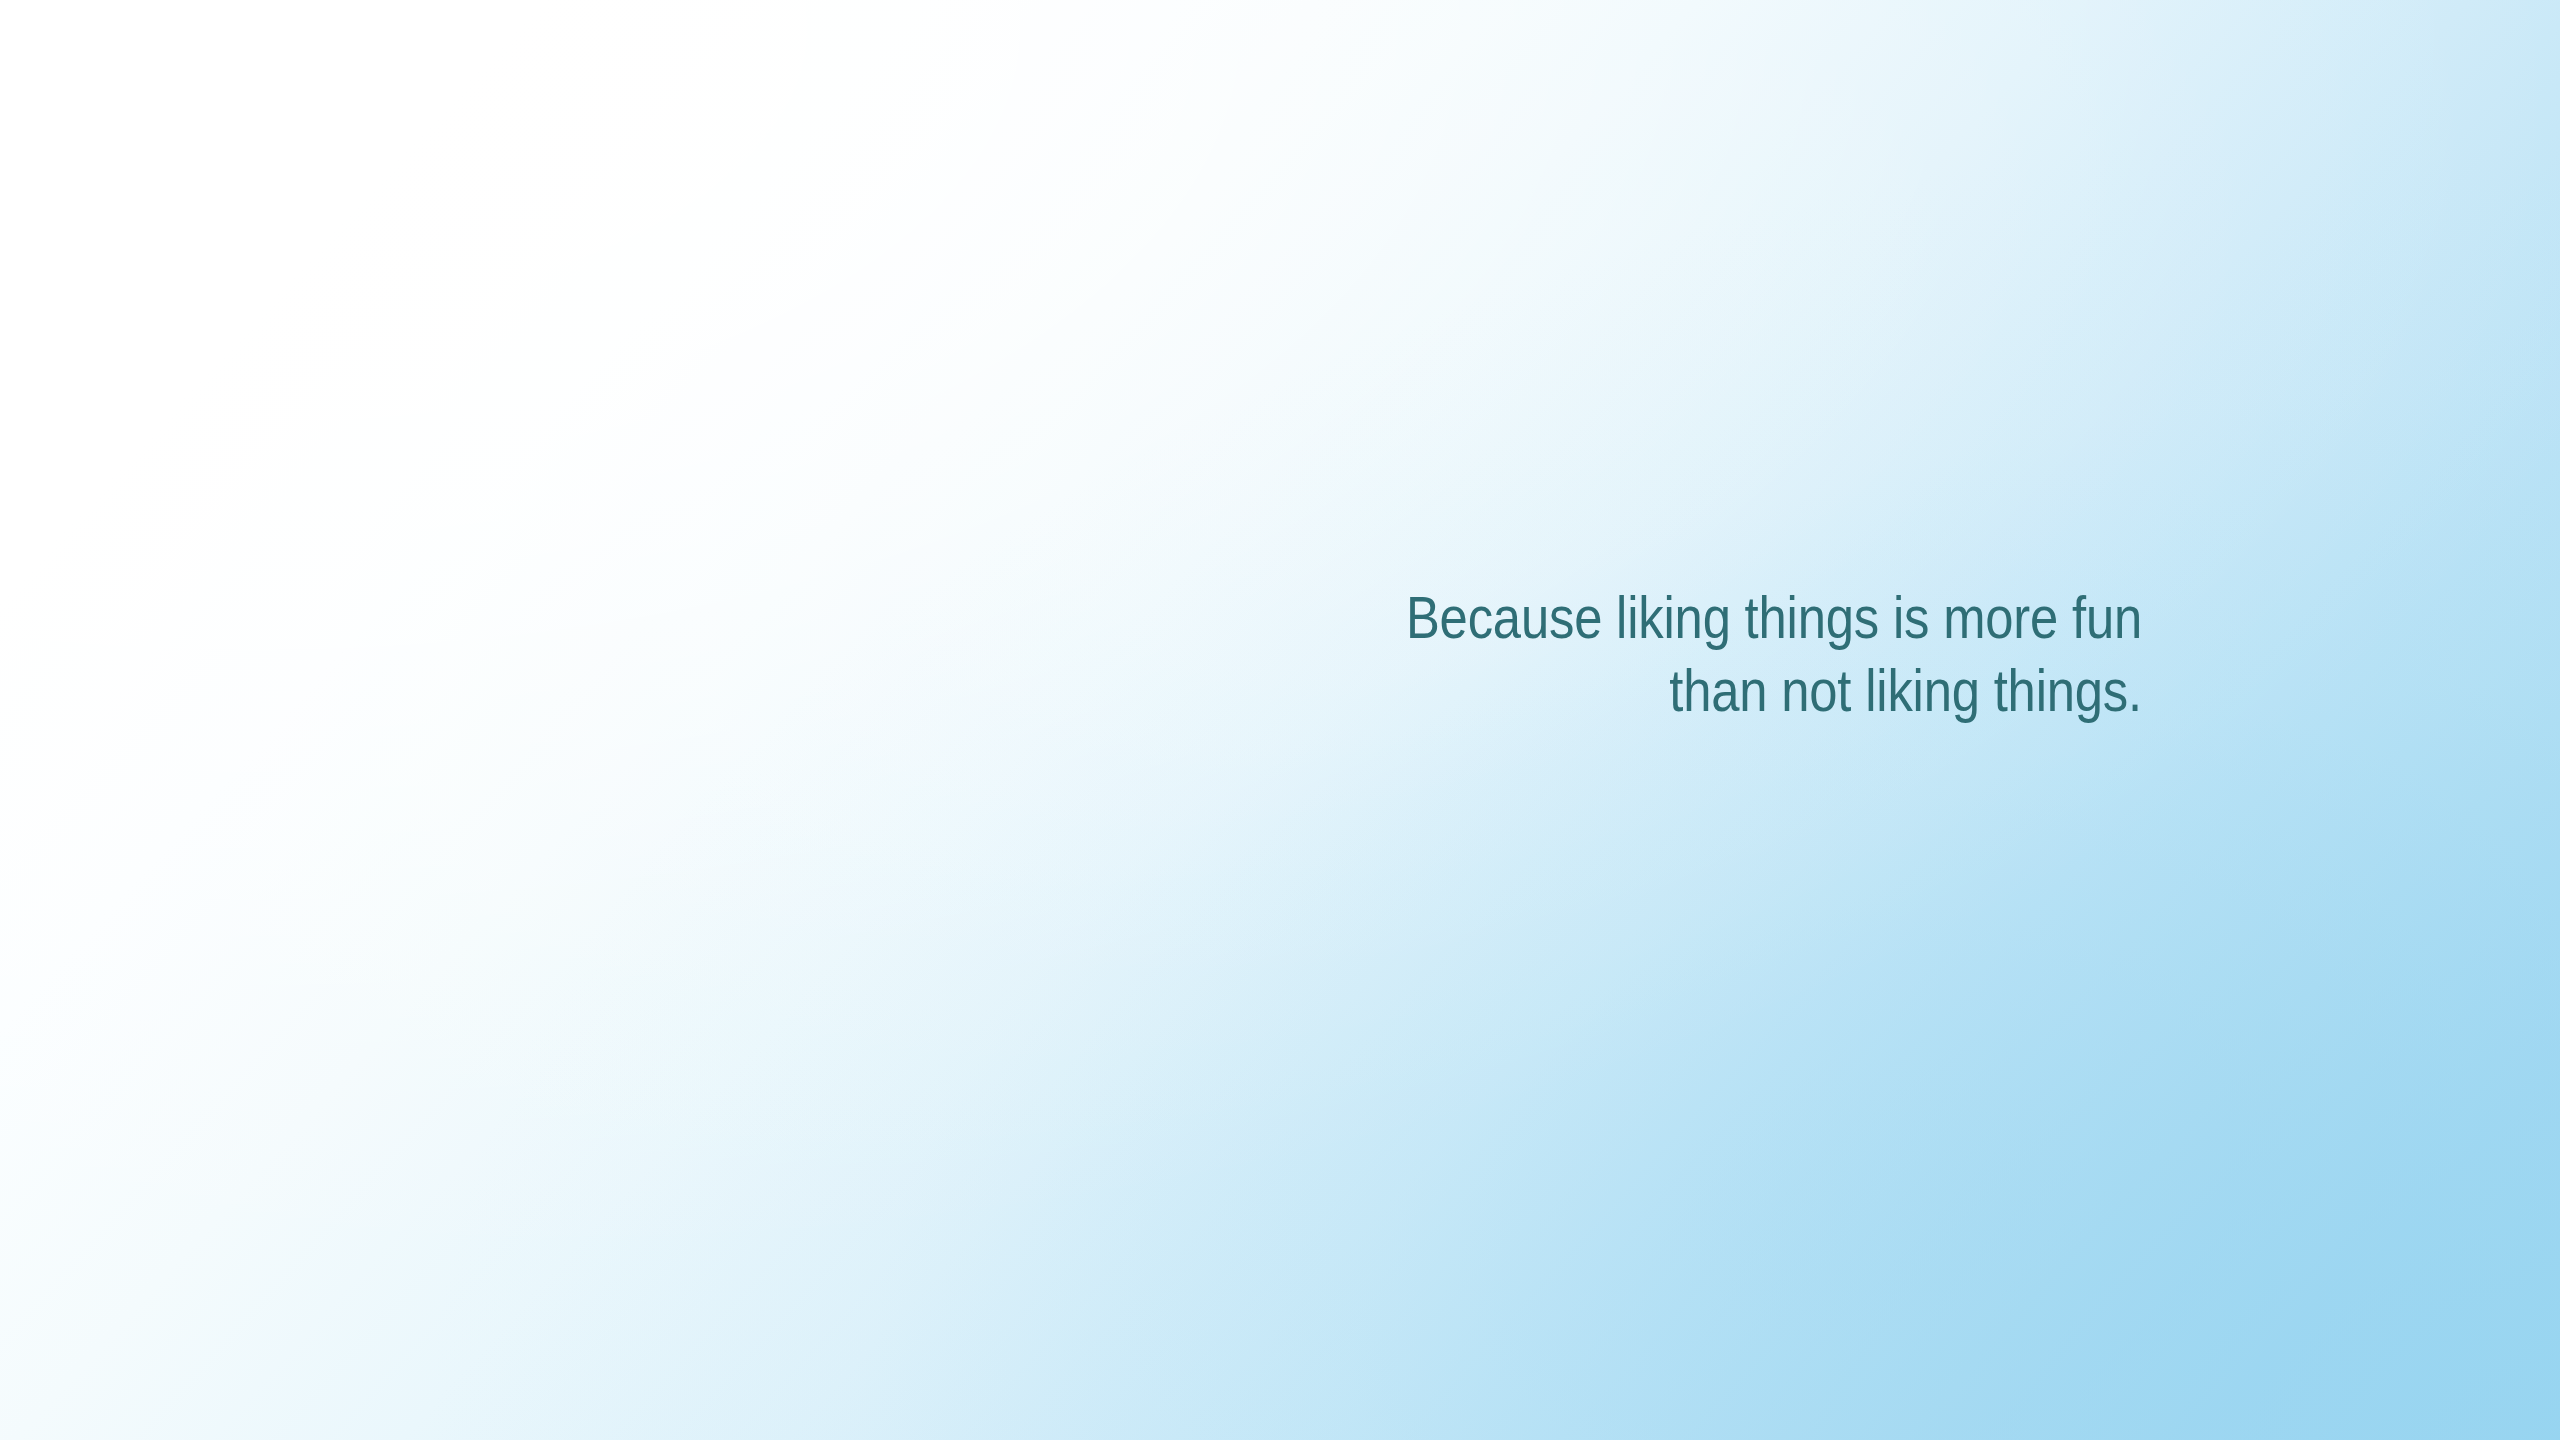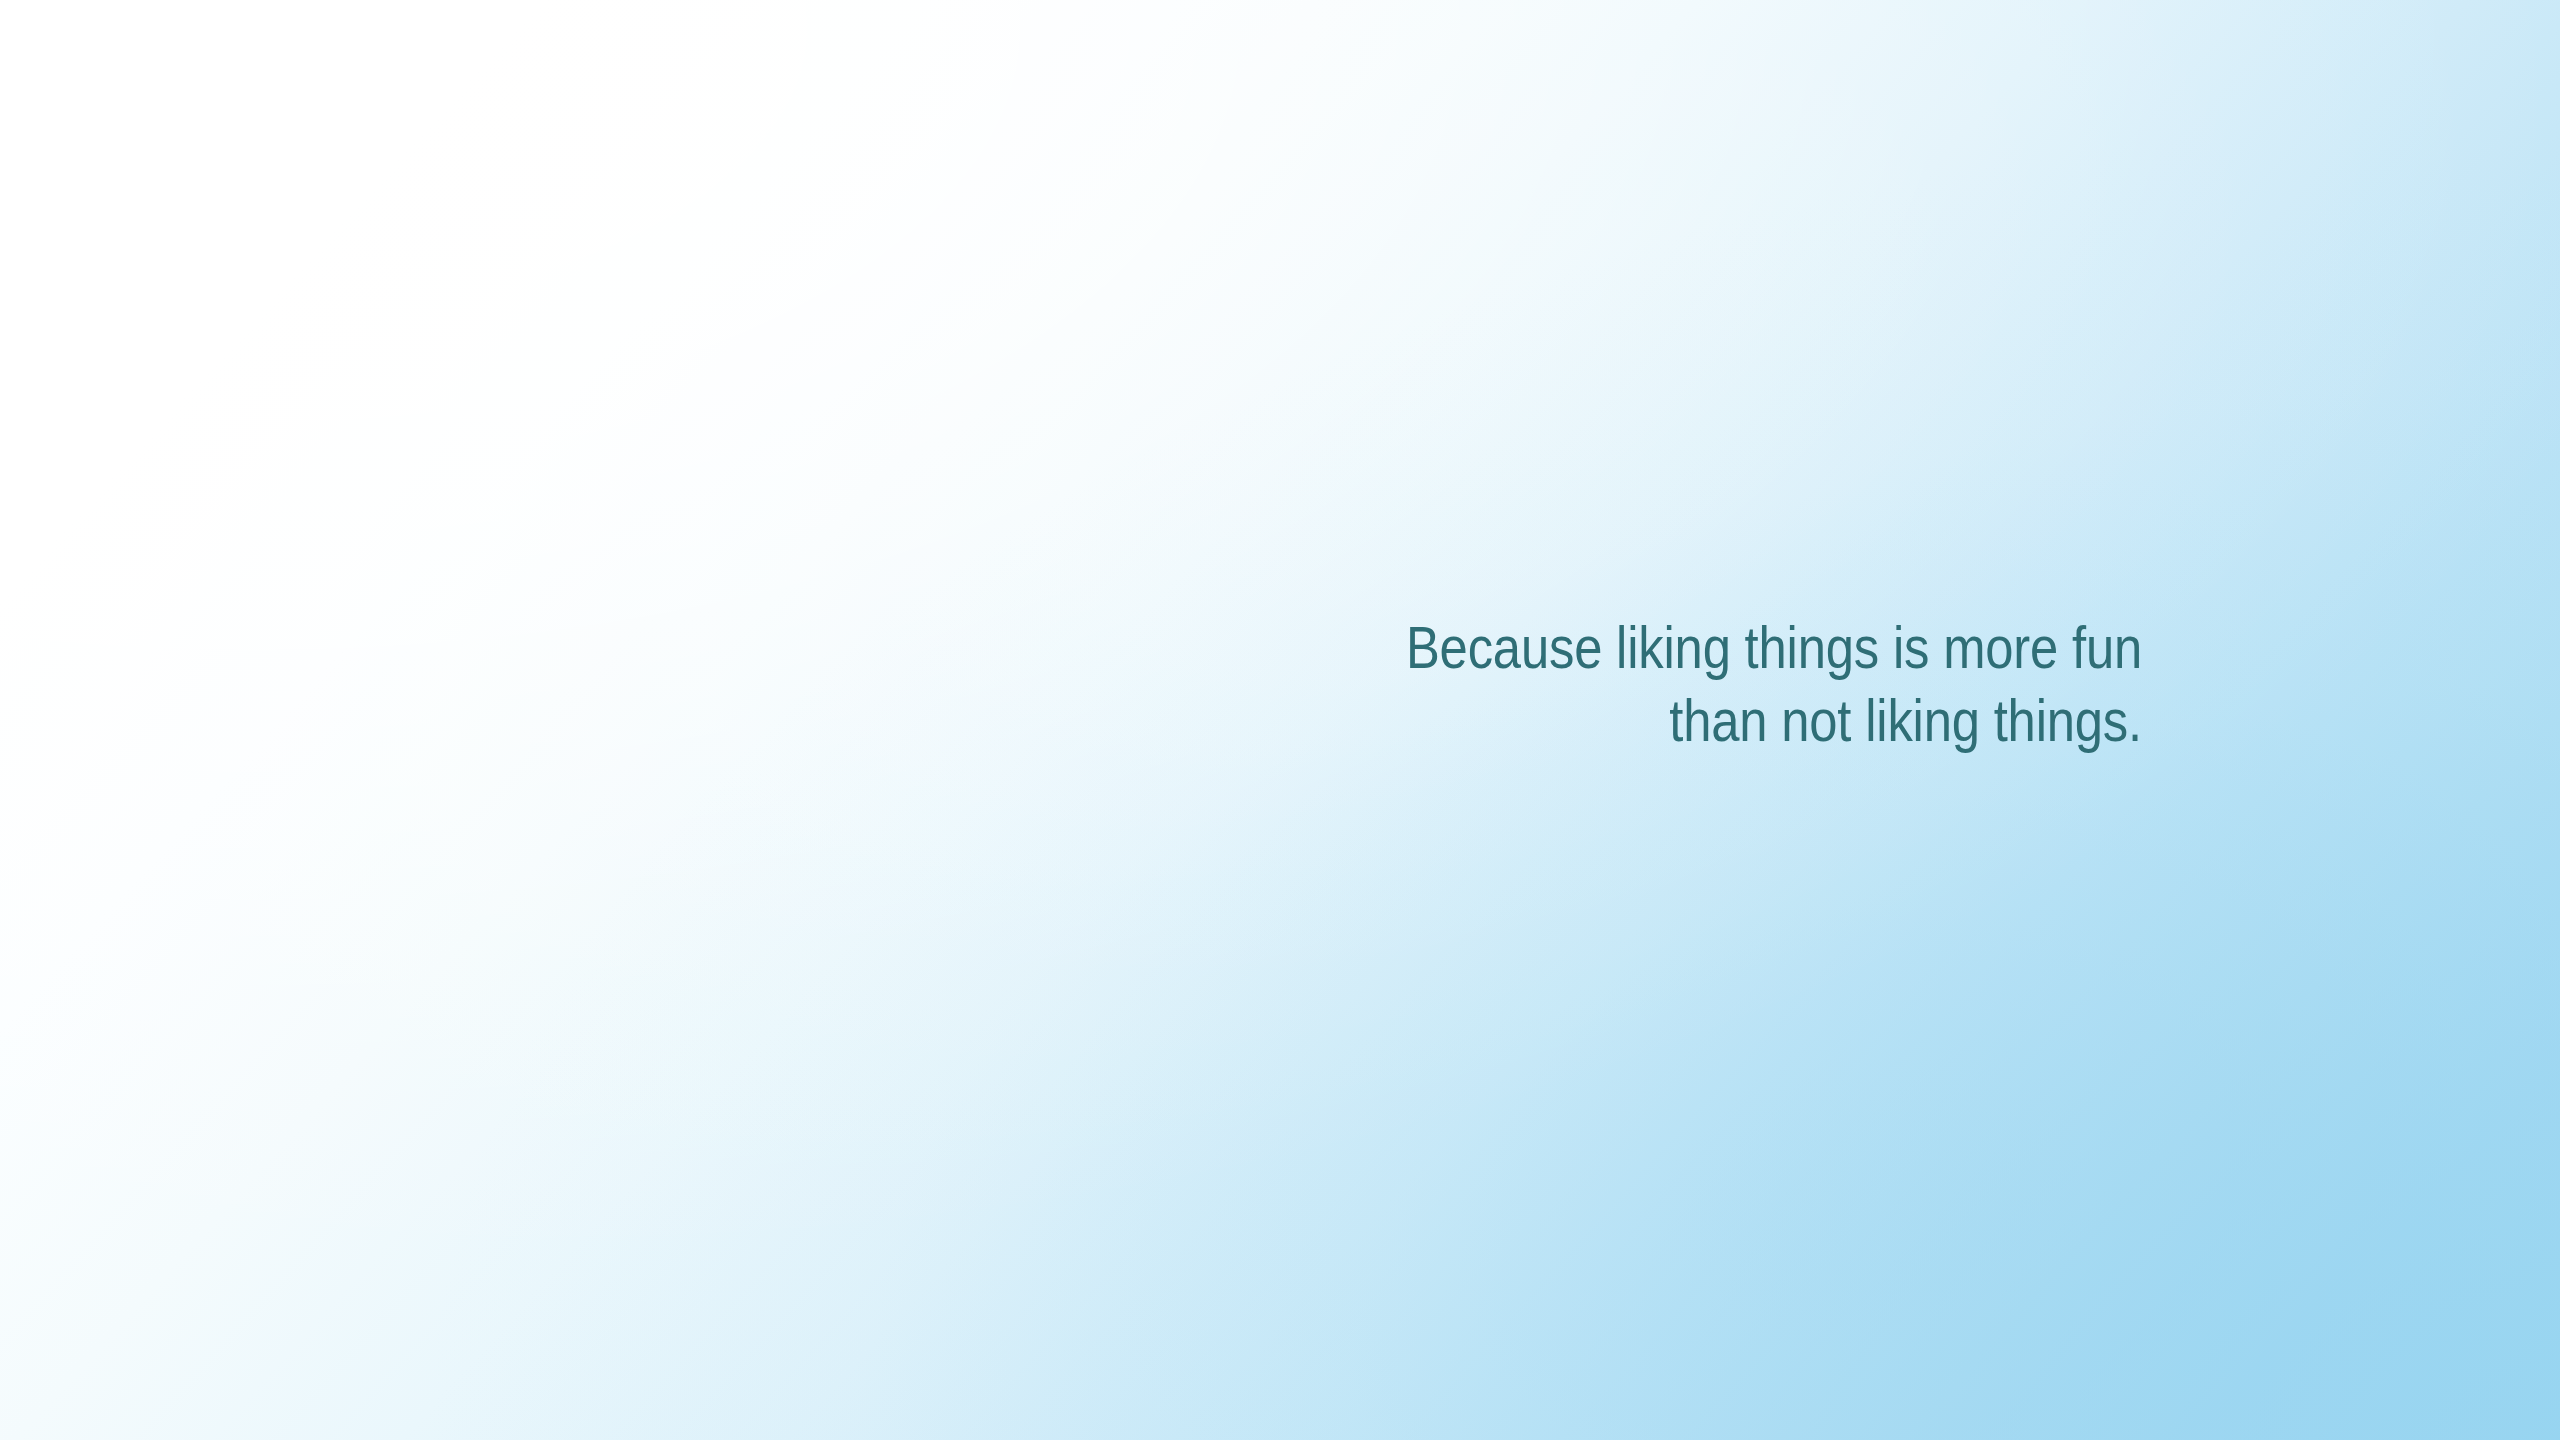--- a/index.html
+++ b/index.html
@@ -71,21 +71,21 @@
       rgba(210,238,250,0.08) 70%,
       rgba(255,255,255,0.00) 88%
     );
     pointer-events: none;
   }
 
   
   #quote-block {
     position: absolute;
     left: 1060px;
-    top: 612px;
+    top: 582px;
     width: 1082px;
     text-align: right;
     color: #2f6e76;
     font-family: "Liberation Sans Narrow", "Liberation Sans", sans-serif;
     font-size: 59px;
     font-weight: 400;
     line-height: 73px;
     letter-spacing: -0.2px;
     white-space: nowrap;
     -webkit-font-smoothing: antialiased;

